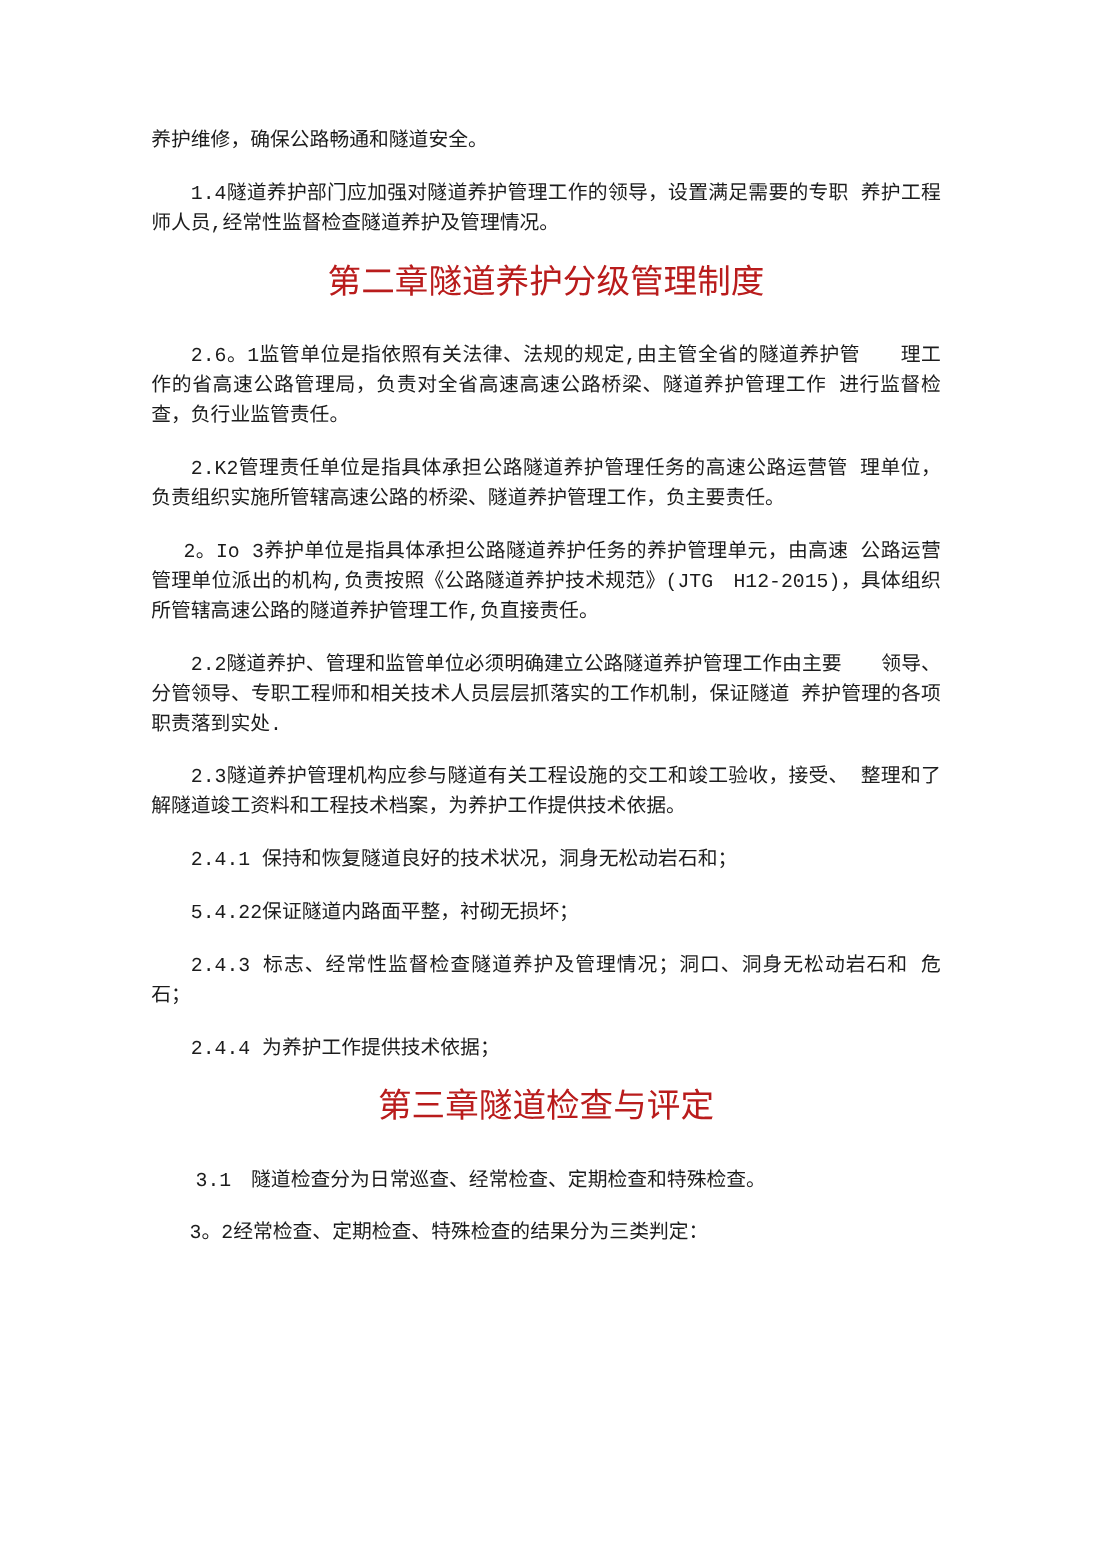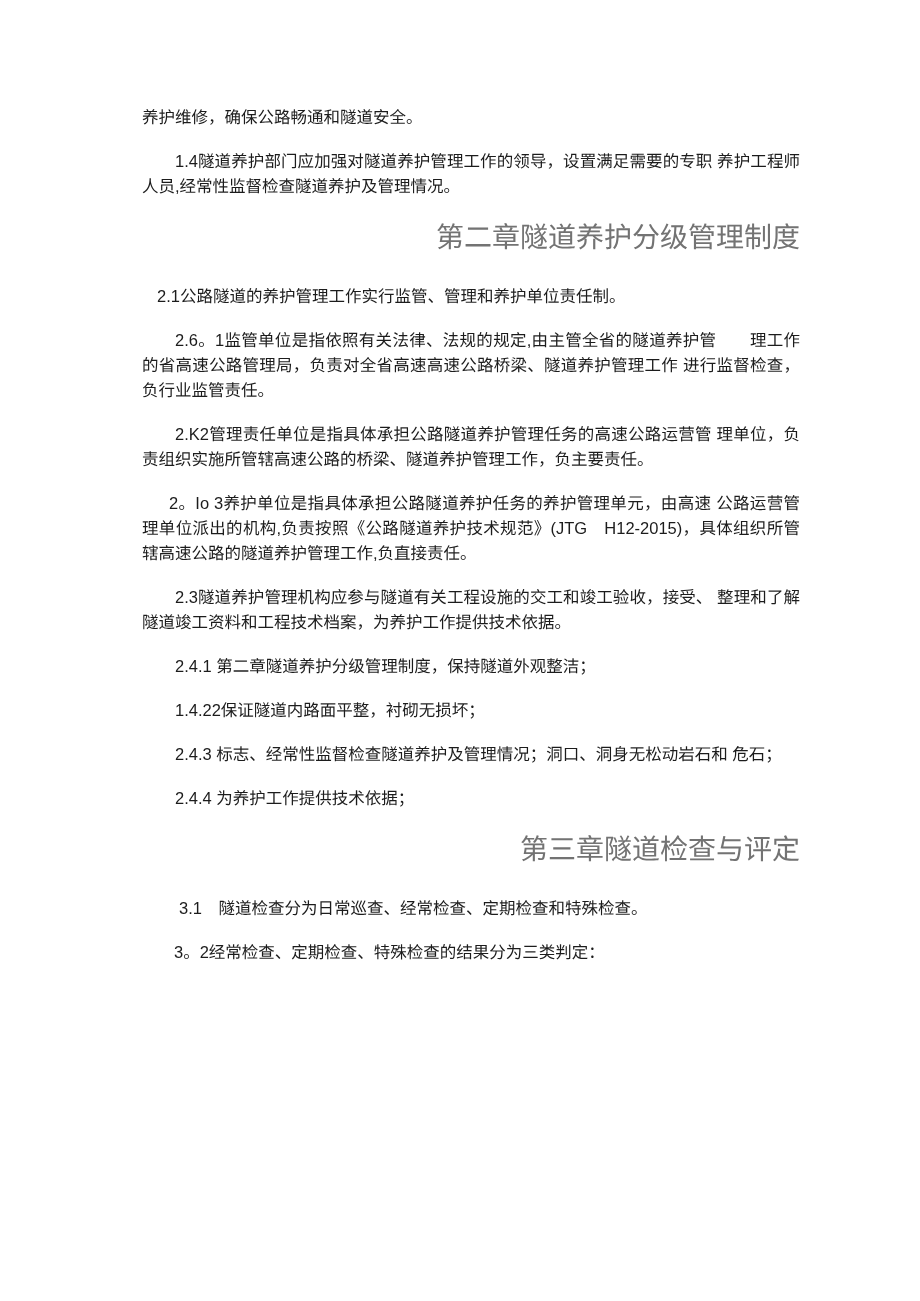--- a/index.html
+++ b/index.html
@@ -9,61 +9,61 @@
   }
   .page {
     position: relative;
     width: 920px;
     height: 1301px;
     background: #ffffff;
     overflow: hidden;
   }
   .doc {
     position: absolute;
-    left: 142px;
+    left: 126px;
     top: 105px;
     width: 658px;
     color: #1c1c1c;
-    font-family: Liberation Sans, sans-serif;
+    font-family: Liberation Mono, monospace;
     font-size: 16.5px;
     line-height: 25px;
     text-align: justify;
     text-justify: inter-ideograph;
   }
   p.para {
     margin: 0 0 19px 0;
   }
   p.para.extra-top {
   }
   h2.chapter {
     font-size: 28px;
     line-height: 40px;
     font-weight: 400;
     margin: 4px 0 26px 0;
-    text-align: right;
-    color: #737373;
+    text-align: center;
+    color: #b91c1c;
   }
   .para:last-child {
     margin-bottom: 16px;
   }
 </style>
 </head>
 <body>
 
 <div class="page">
   <main class="doc" style="color: rgb(28, 28, 28);">
       <p class="para" style="text-indent: 0px;">养护维修，确保公路畅通和隧道安全。</p>
       <p class="para extra-top" style="text-indent: 33px;">1.4隧道养护部门应加强对隧道养护管理工作的领导，设置满足需要的专职 养护工程师人员,经常性监督检查隧道养护及管理情况。</p>
       <h2 class="chapter">第二章隧道养护分级管理制度</h2>
-      <p class="para" style="text-indent: 15px;">2.1公路隧道的养护管理工作实行监管、管理和养护单位责任制。</p>
       <p class="para" style="text-indent: 33px;">2.6。1监管单位是指依照有关法律、法规的规定,由主管全省的隧道养护管　　理工作的省高速公路管理局，负责对全省高速高速公路桥梁、隧道养护管理工作 进行监督检查，负行业监管责任。</p>
       <p class="para" style="text-indent: 33px;">2.K2管理责任单位是指具体承担公路隧道养护管理任务的高速公路运营管 理单位，负责组织实施所管辖高速公路的桥梁、隧道养护管理工作，负主要责任。</p>
       <p class="para" style="text-indent: 27px;">2。Io 3养护单位是指具体承担公路隧道养护任务的养护管理单元，由高速 公路运营管理单位派出的机构,负责按照《公路隧道养护技术规范》(JTG　H12-2015)，具体组织所管辖高速公路的隧道养护管理工作,负直接责任。</p>
+      <p class="para" style="text-indent: 33px;">2.2隧道养护、管理和监管单位必须明确建立公路隧道养护管理工作由主要　　领导、分管领导、专职工程师和相关技术人员层层抓落实的工作机制，保证隧道 养护管理的各项职责落到实处.</p>
       <p class="para" style="text-indent: 33px;">2.3隧道养护管理机构应参与隧道有关工程设施的交工和竣工验收，接受、 整理和了解隧道竣工资料和工程技术档案，为养护工作提供技术依据。</p>
-      <p class="para" style="text-indent: 33px;">2.4.1 第二章隧道养护分级管理制度，保持隧道外观整洁；</p>
-      <p class="para" style="text-indent: 33px;">1.4.22保证隧道内路面平整，衬砌无损坏；</p>
+      <p class="para" style="text-indent: 33px;">2.4.1 保持和恢复隧道良好的技术状况，洞身无松动岩石和；</p>
+      <p class="para" style="text-indent: 33px;">5.4.22保证隧道内路面平整，衬砌无损坏；</p>
       <p class="para" style="text-indent: 33px;">2.4.3 标志、经常性监督检查隧道养护及管理情况；洞口、洞身无松动岩石和 危石；</p>
       <p class="para" style="text-indent: 33px;">2.4.4 为养护工作提供技术依据；</p>
       <h2 class="chapter">第三章隧道检查与评定</h2>
       <p class="para" style="text-indent: 37px;">3.1　隧道检查分为日常巡查、经常检查、定期检查和特殊检查。</p>
       <p class="para" style="text-indent: 32px;">3。2经常检查、定期检查、特殊检查的结果分为三类判定：</p>
     </main>
 </div>
 
 </body></html>

